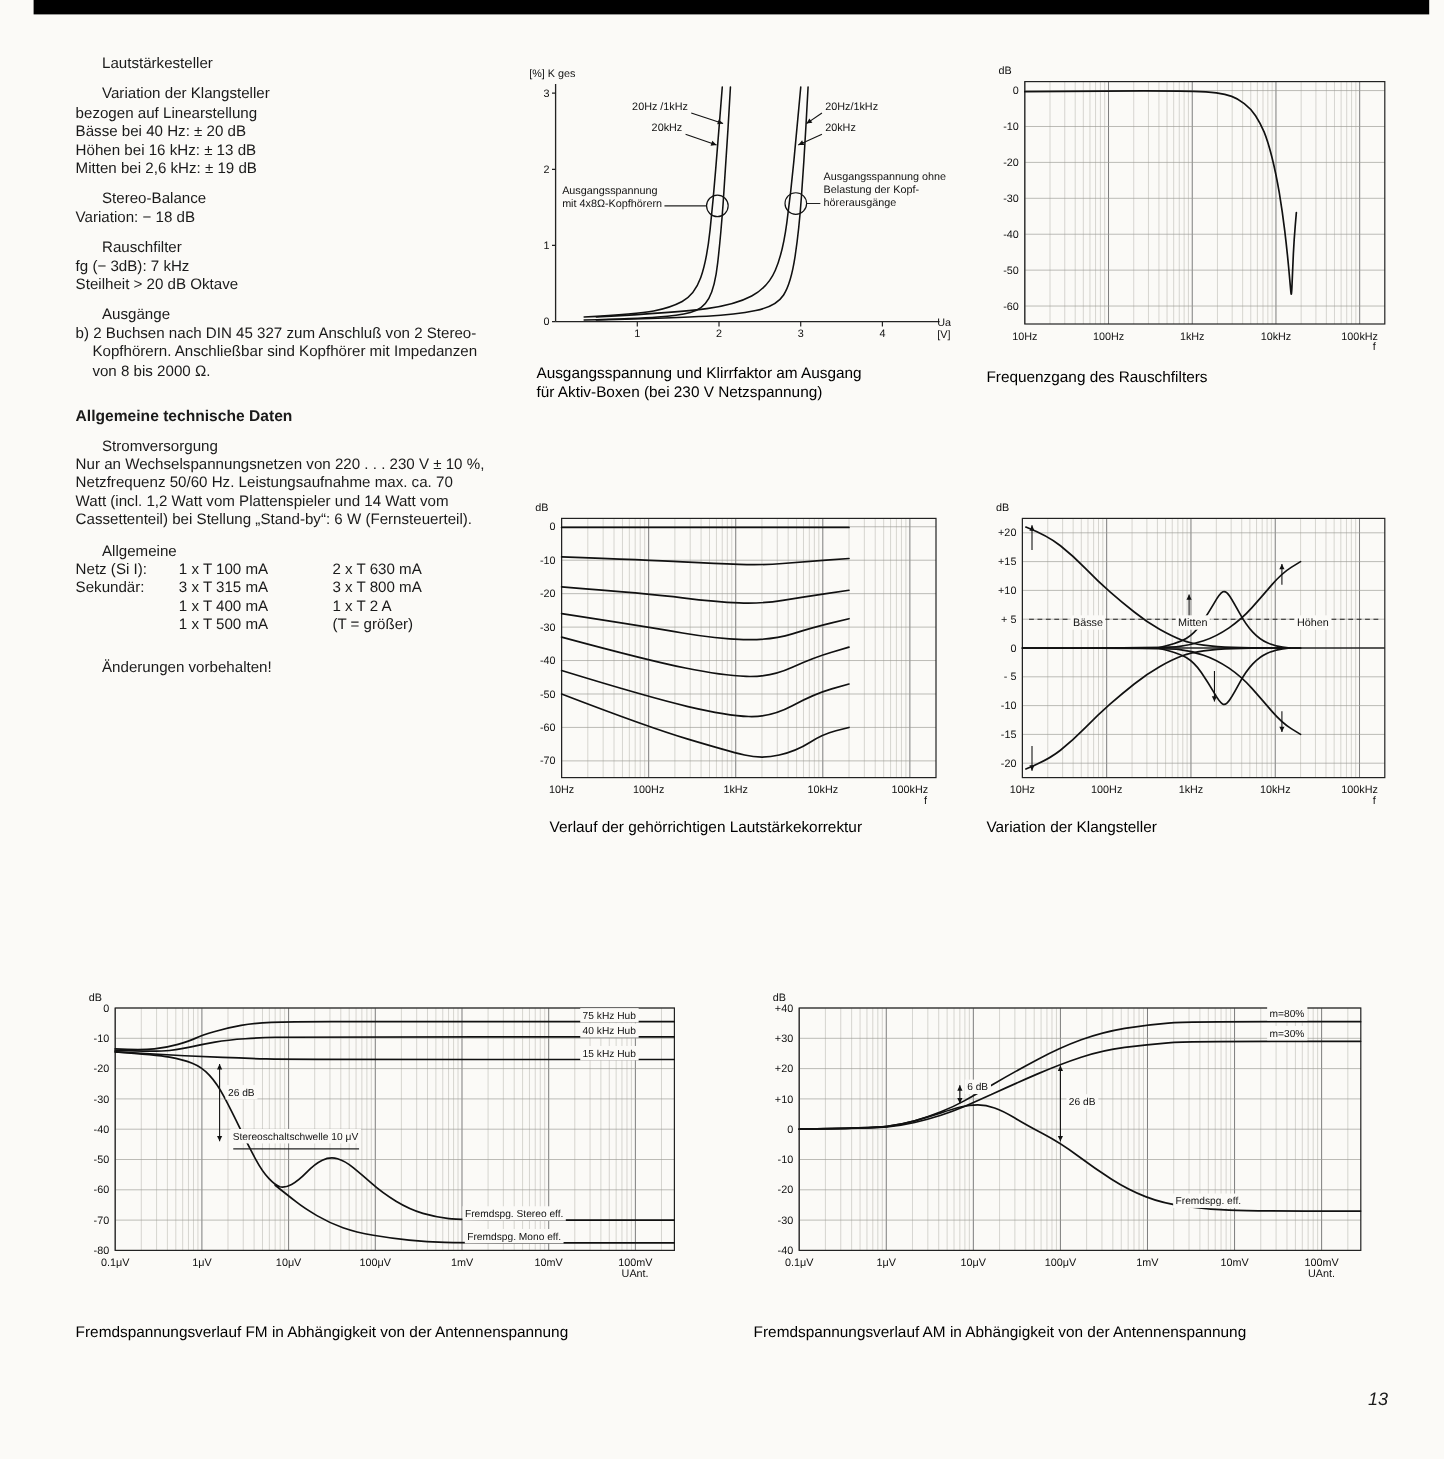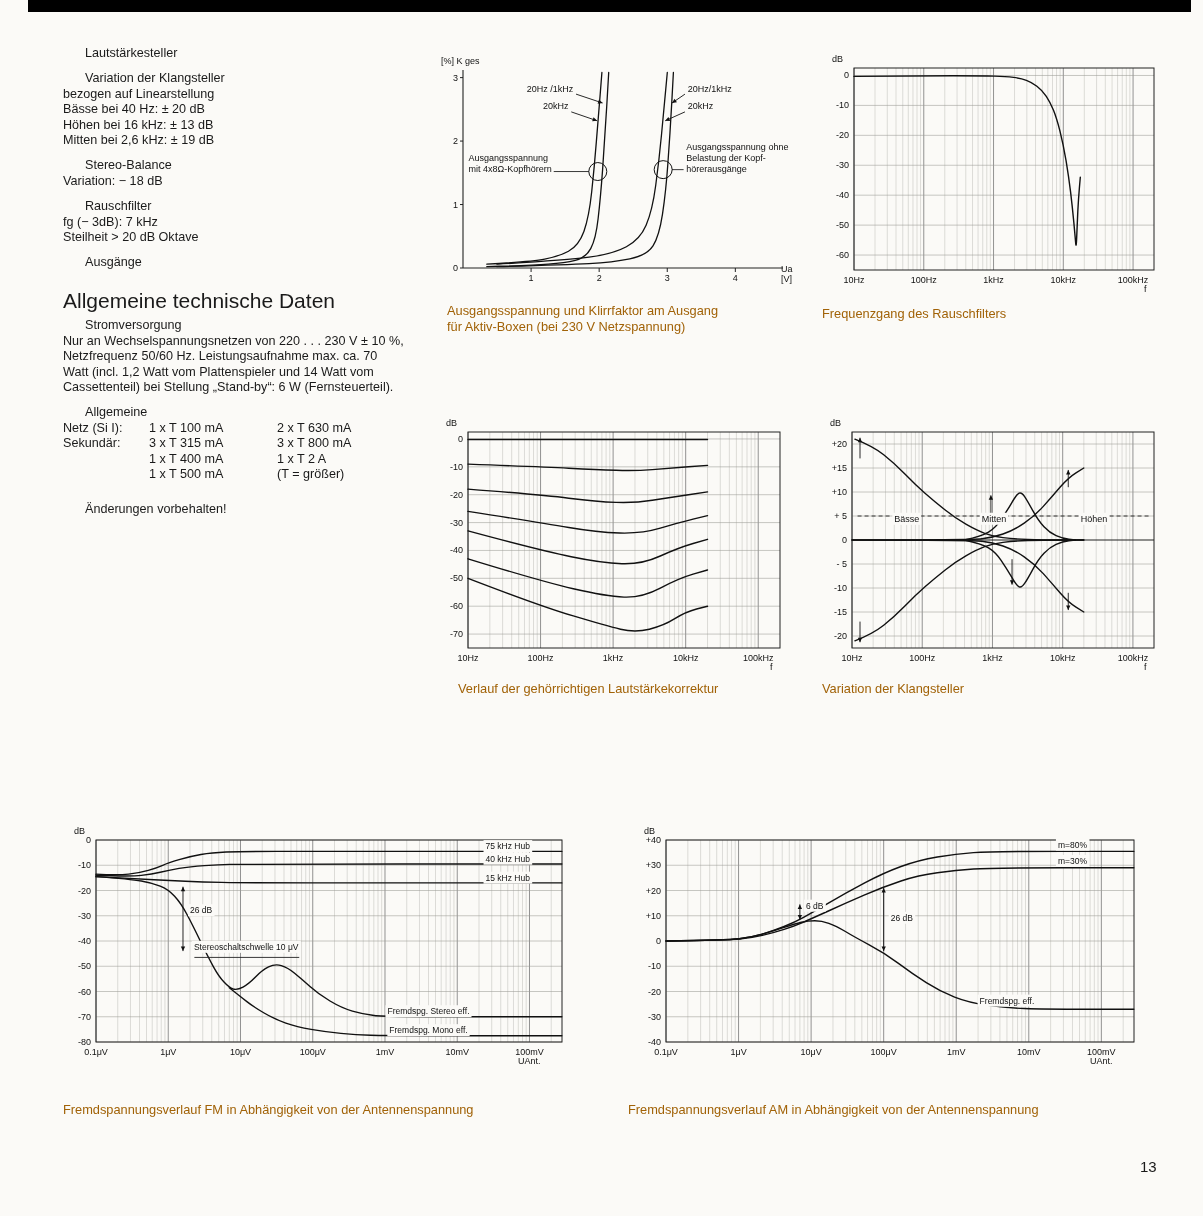--- a/index.html
+++ b/index.html
@@ -7,27 +7,27 @@
     width:1203px;height:1216px;position:relative;
     background:#fbfaf7;color:#1a1a1a;
     font-family:"Liberation Sans",sans-serif;
     overflow:hidden;
   }
   .abs{position:absolute;}
   .topbar{left:28px;top:0;width:1163px;height:12px;background:#000;}
   .leftcol{left:63px;top:46px;width:342px;font-size:12.6px;line-height:15.4px;}
   .leftcol .h{font-weight:normal;margin-top:10px;margin-left:22px;}
   .leftcol .h.first{margin-top:0;}
-  .leftcol .h2{font-size:21px;font-weight:normal;margin-top:22px;margin-bottom:10px;}
+  .leftcol .h2{font-size:13px;font-weight:bold;margin-top:22px;margin-bottom:10px;}
   .leftcol p{margin:0;}
   .leftcol .hang{padding-left:14px;text-indent:-14px;margin-bottom:5px;}
   .fusetable{display:grid;grid-template-columns:86px 128px auto;}
-  .cap{font-size:12.8px;line-height:16px;color:#a16207;}
+  .cap{font-size:12.8px;line-height:16px;color:#000000;}
   .chart{background:transparent;}
-  .pagenum{font-size:15px;}
+  .pagenum{font-size:15px;font-style:italic;}
 </style>
 </head>
 <body>
 
 <div class="abs topbar"></div>
 
 <div class="abs leftcol">
   <div class="h first">Lautstärkesteller</div>
 
   <div class="h">Variation der Klangsteller</div>
@@ -37,20 +37,21 @@
   <div>Mitten bei 2,6 kHz: ± 19 dB</div>
 
   <div class="h">Stereo-Balance</div>
   <div>Variation: − 18 dB</div>
 
   <div class="h">Rauschfilter</div>
   <div>fg (− 3dB): 7 kHz</div>
   <div>Steilheit &gt; 20 dB Oktave</div>
 
   <div class="h">Ausgänge</div>
+  <p class="hang">b) 2 Buchsen nach DIN 45 327 zum Anschluß von 2 Stereo-Kopfhörern. Anschließbar sind Kopfhörer mit Impedanzen von 8 bis 2000 Ω.</p>
 
   <div class="h2">Allgemeine technische Daten</div>
 
   <div class="h first">Stromversorgung</div>
   <p>Nur an Wechselspannungsnetzen von 220 . . . 230 V ± 10 %, Netzfrequenz 50/60 Hz. Leistungsaufnahme max. ca. 70 Watt (incl. 1,2 Watt vom Plattenspieler und 14 Watt vom Cassettenteil) bei Stellung „Stand-by“: 6 W (Fernsteuerteil).</p>
 
   <div class="h">Allgemeine</div>
   <div class="fusetable">
     <div>Netz (Si I):</div>
     <div>1 x T 100 mA</div>

